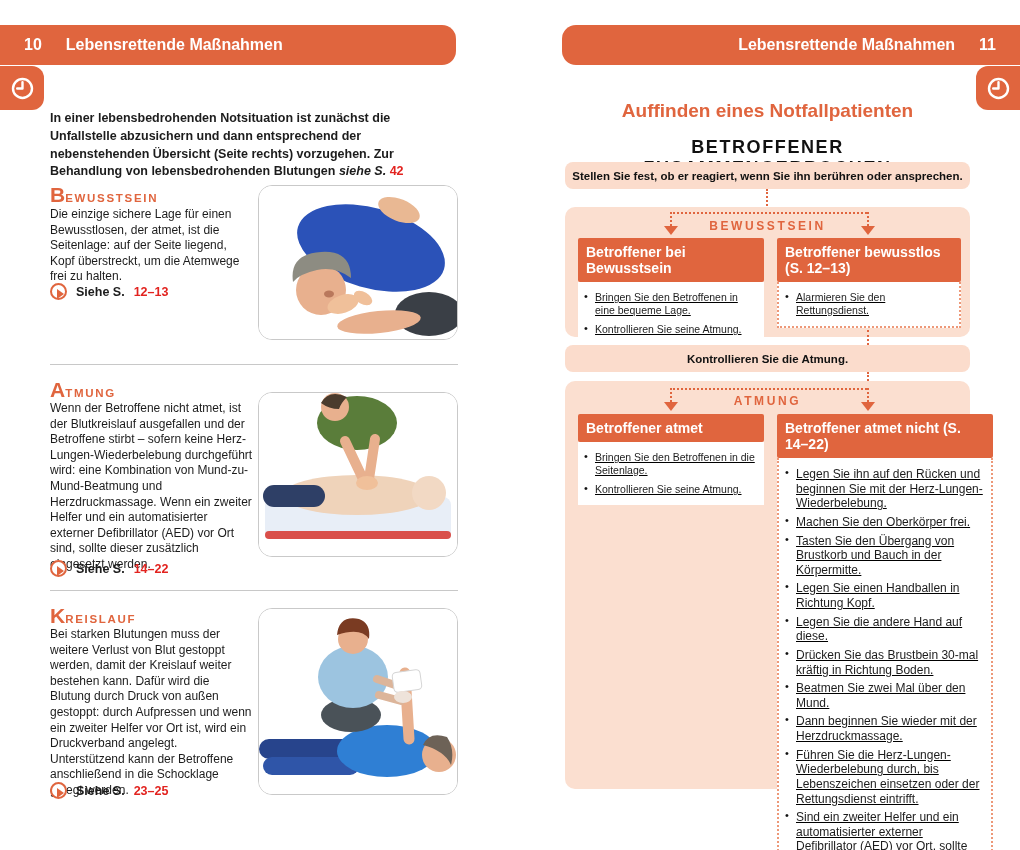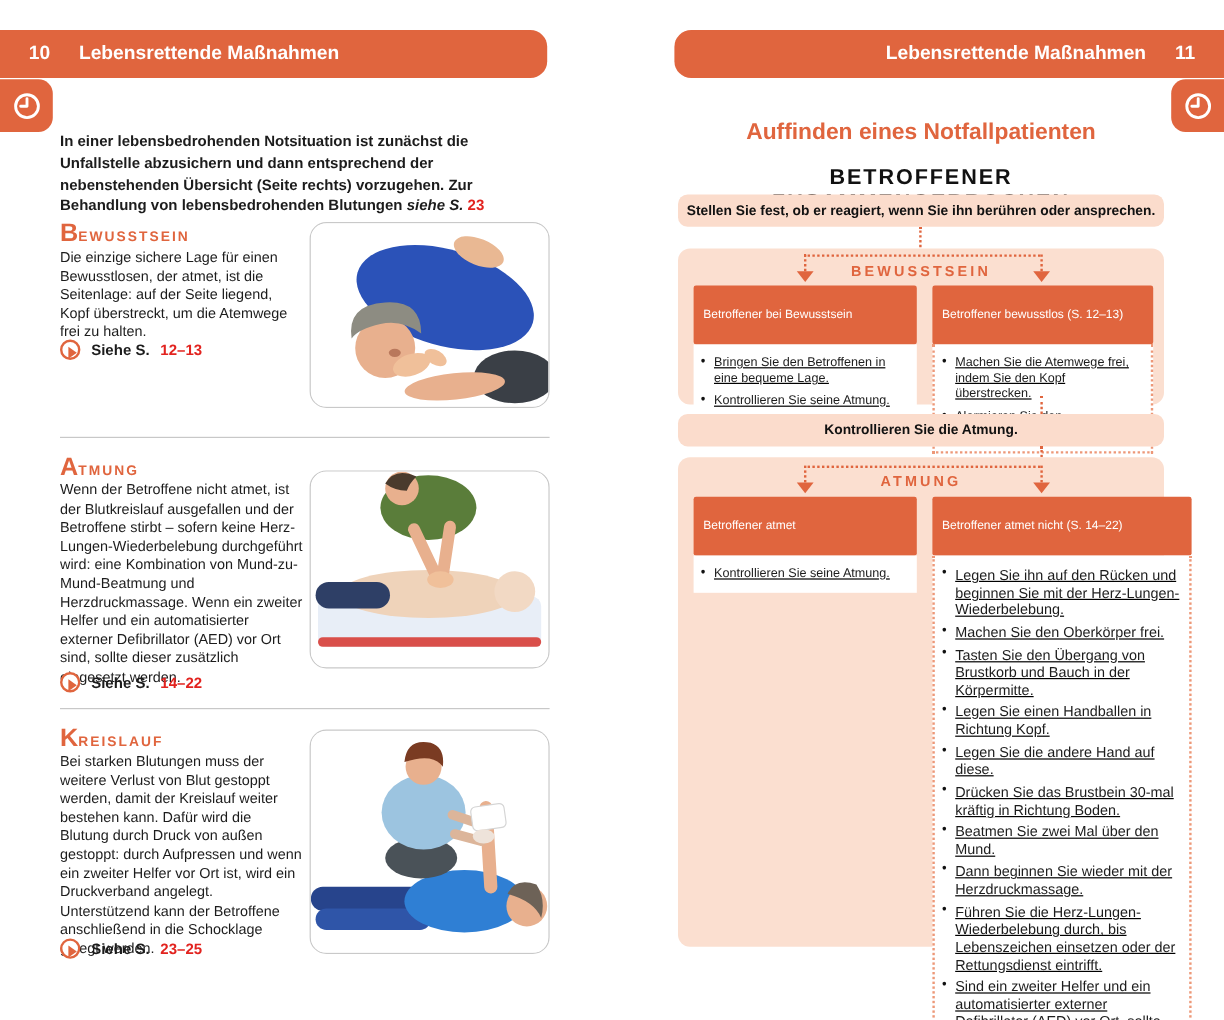--- a/index.html
+++ b/index.html
@@ -53,22 +53,22 @@
        border-radius:8px;display:flex;align-items:center;justify-content:center;
        font-weight:bold;font-size:11.5px;color:#111;}
   .cont{position:absolute;left:565px;width:405px;background:var(--pink);border-radius:10px;}
   .flow-label{position:absolute;left:565px;width:405px;text-align:center;color:var(--accent);
               font-weight:bold;font-size:12px;letter-spacing:2.6px;}
   .vdot{position:absolute;width:0;border-left:2px dotted var(--accent);}
   .hdot{position:absolute;height:0;border-top:2px dotted var(--accent);}
   .ahead{position:absolute;width:0;height:0;border-left:7px solid transparent;
          border-right:7px solid transparent;border-top:9px solid var(--accent);}
   .fbox{position:absolute;}
-  .fbox-head{background:var(--accent);color:#fff;font-weight:normal;font-size:10px;
-             padding:19px 8px;border-radius:2px;}
+  .fbox-head{background:var(--accent);color:#fff;font-weight:bold;font-size:14px;
+             padding:6px 8px;border-radius:2px;}
   .fbox-body{background:#fff;padding:9px 7px 9px 6px;}
   .fbox-body ul{list-style:none;text-decoration:underline;}
   .fbox-body li{font-size:10.5px;line-height:1.24;color:var(--ink);margin-bottom:6px;
                 padding-left:11px;position:relative;}
   .fbox-body li:last-child{margin-bottom:0;}
   .fbox-body li::before{content:"•";position:absolute;left:0;top:-1px;font-size:11px;color:#111;}
   .dotted-body{border:2px dotted var(--accent-soft);border-top:none;}
   .fbox-sm li{font-size:12px;line-height:1.22;margin-bottom:4px;}
 </style>
 </head>
@@ -86,21 +86,21 @@
     <div class="tab tab-left">
       <svg width="27" height="27" viewBox="0 0 27 27">
         <circle cx="13.5" cy="13.5" r="9.5" fill="none" stroke="#fff" stroke-width="2.4"></circle>
         <path d="M13.5 13.5 L13.5 7.2 M13.5 13.5 L8.2 13.5" stroke="#fff" stroke-width="2.4" stroke-linecap="round" fill="none"></path>
       </svg>
     </div>
 
     <p class="intro">
       <span>In einer lebensbedrohenden Notsituation ist zunächst die Unfallstelle abzusichern und dann entsprechend der nebenstehenden Übersicht (Seite rechts) vorzugehen. Zur Behandlung von lebensbedrohenden Blutungen</span>
       <span class="it">siehe S.</span>
-      <span class="pg">23</span>
+      <span class="pg">42</span>
     </p>
 
     <div class="sec-head" style="top:183px;">
       <span class="init">B</span><span class="rest">EWUSSTSEIN</span>
     </div>
     <p class="sec-body" style="top:207px;">Die einzige sichere Lage für einen Bewusstlosen, der atmet, ist die Seitenlage: auf der Seite liegend, Kopf überstreckt, um die Atemwege frei zu halten.</p>
     <div class="see" style="top:283px;">
       <span class="play"></span>
       <span>Siehe S.</span>
       <span class="pages">12–13</span>
@@ -214,21 +214,20 @@
             <li>Bringen Sie den Betroffenen in eine bequeme Lage.</li>
             <li>Kontrollieren Sie seine Atmung.</li>
           </ul>
       </div>
     </div>
 
     <div class="fbox" style="left:777px;top:238px;width:184px;">
       <div class="fbox-head">Betroffener bewusstlos (S. 12–13)</div>
       <div class="fbox-body dotted-body">
         <ul>
-            <li>Machen Sie die Atemwege frei, indem Sie den Kopf überstrecken.</li>
             <li>Alarmieren Sie den Rettungsdienst.</li>
           </ul>
       </div>
     </div>
 
     <div class="vdot" style="left:867px;top:330px;height:15px;"></div>
     <div class="bar" style="top:345px;">Kontrollieren Sie die Atmung.</div>
     <div class="vdot" style="left:867px;top:372px;height:16px;"></div>
 
     <div class="cont" style="top:381px;height:408px;"></div>
@@ -236,20 +235,21 @@
     <div class="flow-label" style="top:394px;">ATMUNG</div>
     <div class="vdot" style="left:670px;top:388px;height:14px;"></div>
     <div class="ahead" style="left:664px;top:402px;"></div>
     <div class="vdot" style="left:867px;top:388px;height:14px;"></div>
     <div class="ahead" style="left:861px;top:402px;"></div>
 
     <div class="fbox" style="left:578px;top:414px;width:186px;">
       <div class="fbox-head">Betroffener atmet</div>
       <div class="fbox-body">
         <ul>
+            <li>Bringen Sie den Betroffenen in die Seitenlage.</li>
             <li>Kontrollieren Sie seine Atmung.</li>
           </ul>
       </div>
     </div>
 
     <div class="fbox fbox-sm" style="left:777px;top:414px;width:216px;">
       <div class="fbox-head">Betroffener atmet nicht (S. 14–22)</div>
       <div class="fbox-body dotted-body">
         <ul>
             <li>Legen Sie ihn auf den Rücken und beginnen Sie mit der Herz-Lungen-Wiederbelebung.</li>

